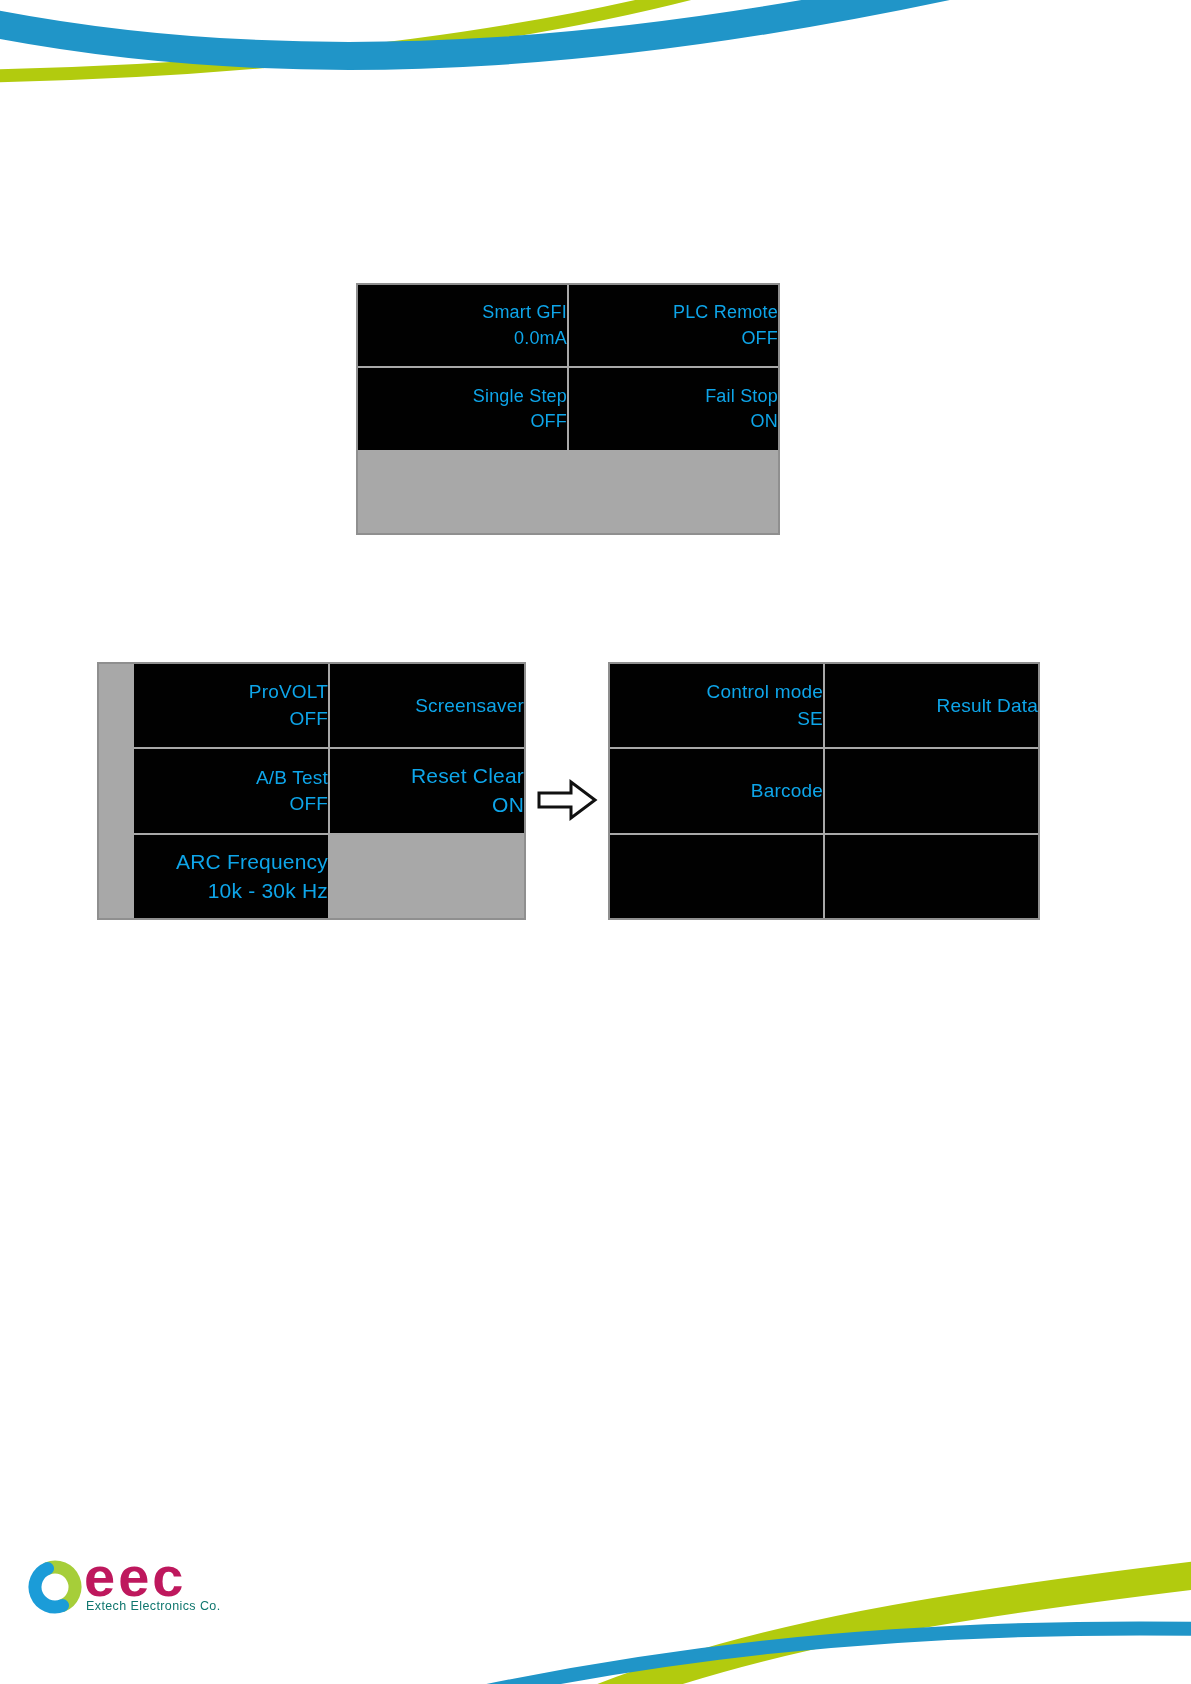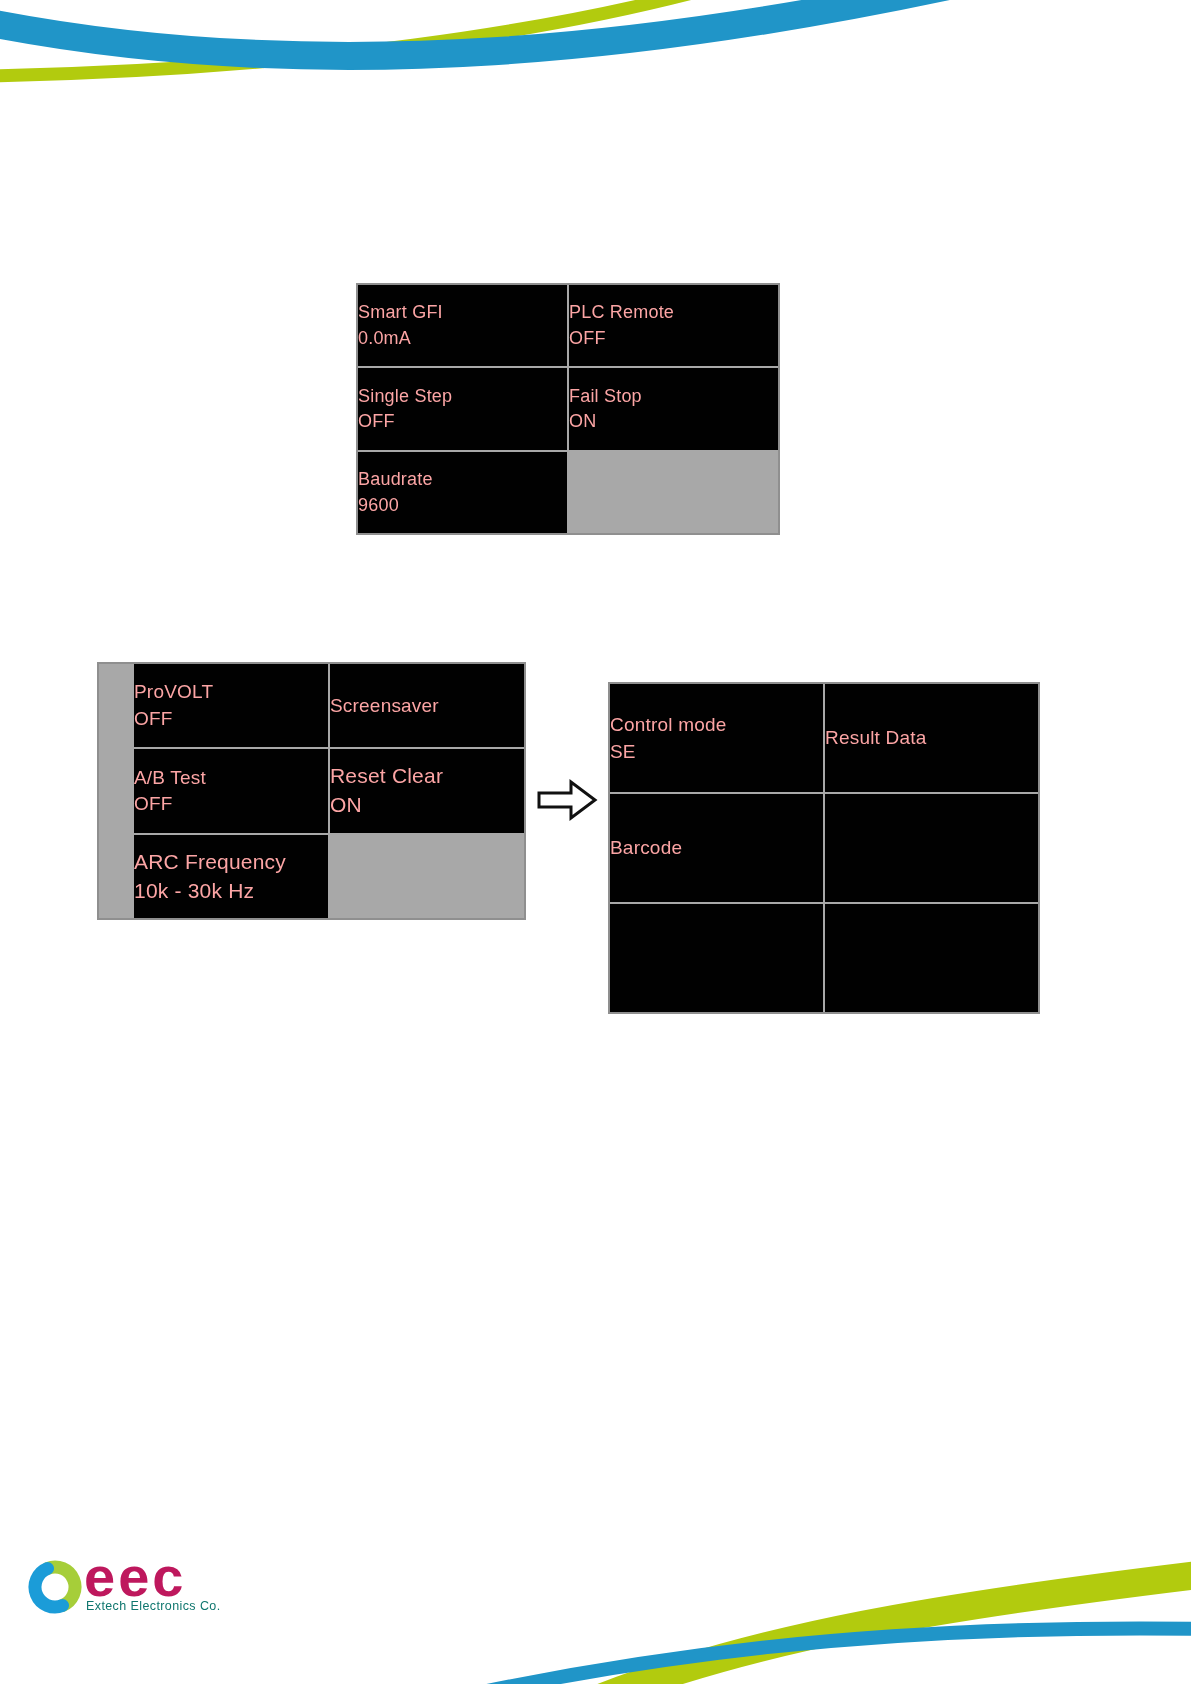--- a/index.html
+++ b/index.html
@@ -17,26 +17,26 @@
     display:grid;
     grid-template-columns:1fr 1fr;
     grid-template-rows:1fr 1fr 1fr;
     gap:2px;
     background:#a8a8a8;          
     border:2px solid #8f8f8f;
     box-sizing:border-box;
   }
   .panel-top{left:356px;top:283px;width:424px;height:252px;}
   .panel-left{left:97px;top:662px;width:429px;height:258px;padding-left:35px;}
-  .panel-right{left:608px;top:662px;width:432px;height:332px;margin-top:20px;}
+  .panel-right{left:608px;top:662px;width:432px;height:258px;}
   .cell{
     background:#010101;
-    display:flex;flex-direction:column;align-items:flex-start;justify-content:center;
+    display:flex;flex-direction:column;align-items:flex-end;justify-content:center;
     gap:7px;
-    color:#fca5a5;
+    color:#0ea5e9;
     text-align:center;
   }
   .cell-label,.cell-value{font-size:19px;line-height:1.05;letter-spacing:.2px;white-space:pre;}
   .panel-top .cell-label,.panel-top .cell-value{font-size:18px;}
   .panel-left .cell:nth-child(4) .cell-label,
   .panel-left .cell:nth-child(4) .cell-value,
   .panel-left .cell:nth-child(5) .cell-label,
   .panel-left .cell:nth-child(5) .cell-value{font-size:21px;}
   .cell-value:empty,.cell-label:empty{display:none;}
 
@@ -73,24 +73,20 @@
       <div class="cell-label">PLC Remote</div>
       <div class="cell-value">OFF</div>
     </div>
     <div class="cell">
       <div class="cell-label">Single Step</div>
       <div class="cell-value">OFF</div>
     </div>
     <div class="cell">
       <div class="cell-label">Fail Stop</div>
       <div class="cell-value">ON</div>
-    </div>
-    <div class="cell">
-      <div class="cell-label">Baudrate</div>
-      <div class="cell-value">9600</div>
     </div>
   </div>
 
   <div class="panel panel-left">
     <div class="cell">
       <div class="cell-label">ProVOLT</div>
       <div class="cell-value">OFF</div>
     </div>
     <div class="cell">
       <div class="cell-label">Screensaver</div>

